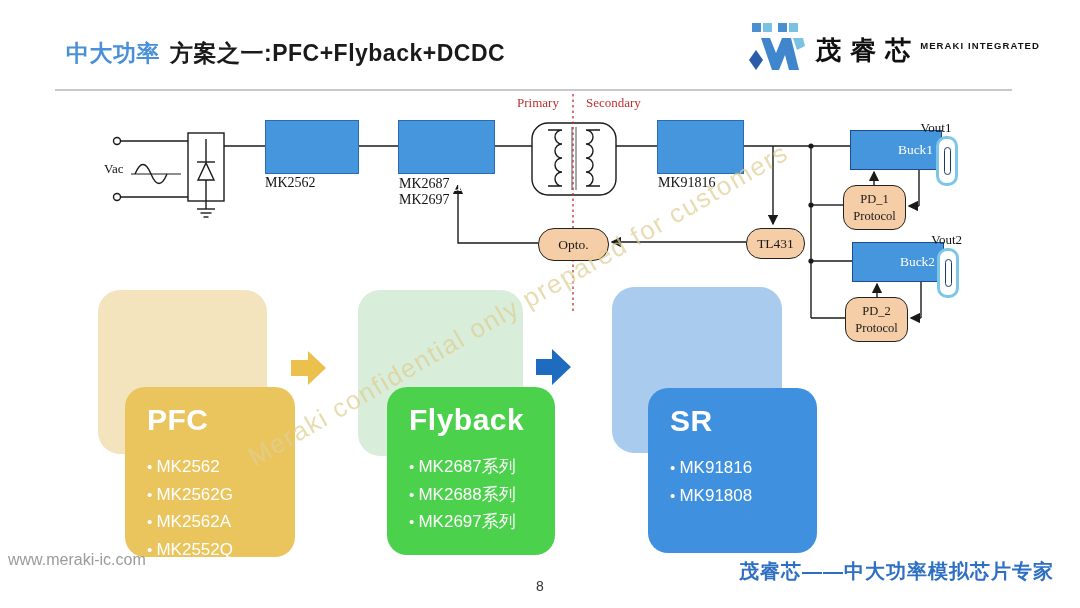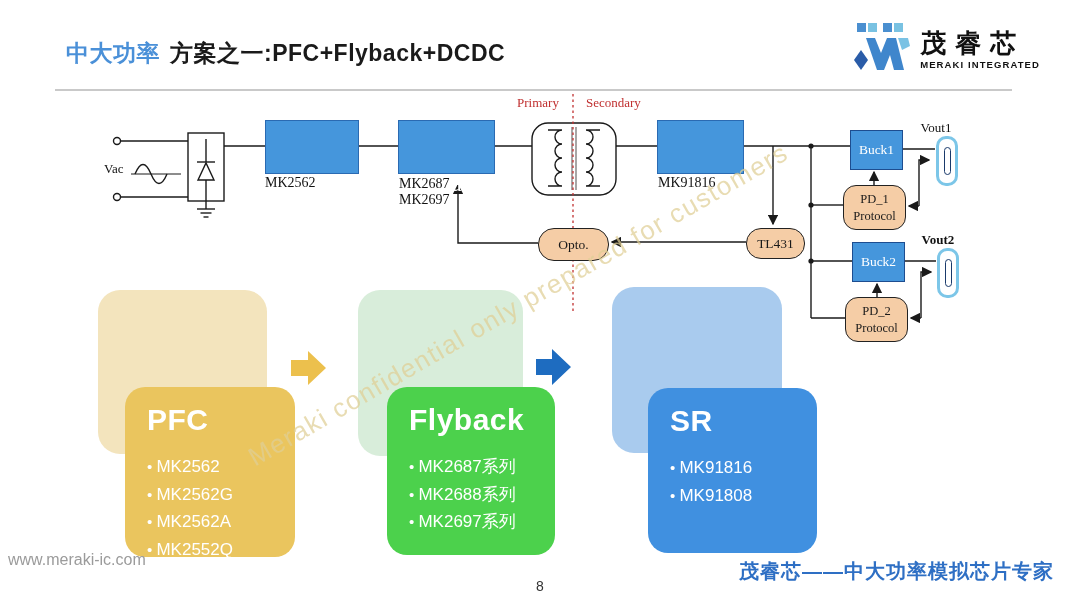--- a/index.html
+++ b/index.html
@@ -5,32 +5,32 @@
   html,body{margin:0;padding:0;background:#e9e9e9;}
   .slide{position:relative;width:1080px;height:608px;background:#ffffff;overflow:hidden;
          font-family:"Liberation Sans","DejaVu Sans",sans-serif;}
   .abs{position:absolute;}
 
   
   .title{left:66px;top:38px;font-size:23px;font-weight:bold;letter-spacing:.5px;z-index:6;color:#1a1a1a;}
   .title .hl{color:#4a90d8;margin-right:10px;}
   .divider{left:55px;top:89px;width:957px;height:2px;background:#c9c9c9;z-index:6;}
   .logo{right:40px;top:20px;display:flex;align-items:center;gap:10px;z-index:6;}
-  .logo-text{display:flex;flex-direction:column;line-height:1;}
+  .logo-text{display:flex;flex-direction:row;line-height:1;}
   .logo-cn{font-size:26px;font-weight:bold;color:#111;letter-spacing:9px;}
   .logo-en{font-size:9.5px;font-weight:bold;color:#111;letter-spacing:1.1px;margin-top:4px;}
 
   
   .wires{left:0;top:0;z-index:2;}
   .chipbox{background:#4596dc;border:1.5px solid #2a6ab2;color:#fff;z-index:2;
            font-family:"Liberation Serif","DejaVu Serif",serif;font-size:23px;line-height:1.25;
            display:flex;flex-direction:column;align-items:center;justify-content:center;gap:45px;}
   .buckbox{background:#4596dc;border:1.5px solid #1d4d90;color:#fff;z-index:2;
            font-family:"Liberation Serif","DejaVu Serif",serif;font-size:13.5px;
-           display:flex;align-items:center;justify-content:center;}
+           display:flex;align-items:center;justify-content:center;padding-left:39px;}
   .pill{background:#f5cda6;border:1.4px solid #222;z-index:2;color:#1a1a1a;
         font-family:"Liberation Serif","DejaVu Serif",serif;
         display:flex;flex-direction:column;align-items:center;justify-content:center;}
   .partlbl{font-family:"Liberation Serif","DejaVu Serif",serif;font-size:14px;color:#111;line-height:16px;z-index:2;}
   .flabel{font-family:"Liberation Serif","DejaVu Serif",serif;font-size:13px;color:#111;z-index:2;}
   .redlbl{font-family:"Liberation Serif","DejaVu Serif",serif;font-size:13px;color:#c03030;z-index:2;}
   .usb{width:16px;height:44px;border:3px solid #7cc6e8;border-radius:10px;background:#fff;z-index:2;
        display:flex;align-items:center;justify-content:center;}
   .usb .tongue{width:5px;height:26px;border:1.4px solid #1a3a6b;border-radius:4px;background:#fff;}
 
@@ -177,21 +177,21 @@
     <span>Protocol</span>
   </div>
 
   <div class="abs pill" style="left:746px;top:228px;width:57px;height:29px;border-radius:15px;font-size:13.5px;">TL431</div>
   <div class="abs pill" style="left:538px;top:228px;width:69px;height:31px;border-radius:16px;font-size:13.5px;">Opto.</div>
 
   <div class="abs flabel" style="left:912px;top:120px;width:48px;text-align:center;">Vout1</div>
   <div class="abs usb" style="left:936px;top:136px;">
       <span class="tongue"></span>
     </div>
-  <div class="abs flabel" style="left:914px;top:232px;width:48px;text-align:center;font-weight:bold;">Vout2</div>
+  <div class="abs flabel" style="left:914px;top:232px;width:48px;text-align:right;">Vout2</div>
   <div class="abs usb" style="left:937px;top:248px;">
       <span class="tongue"></span>
     </div>
 
   <div class="abs backcard" style="left:98px;top:290px;width:169px;height:164px;background:#f3e4bd;"></div>
   <div class="abs backcard" style="left:358px;top:290px;width:165px;height:166px;background:#d8edda;"></div>
   <div class="abs backcard" style="left:612px;top:287px;width:170px;height:166px;background:#a9cbee;"></div>
 
   <span class="abs flowarrow" style="left:291px;top:350px;">
     <svg width="36" height="36" viewBox="0 0 36 36">

